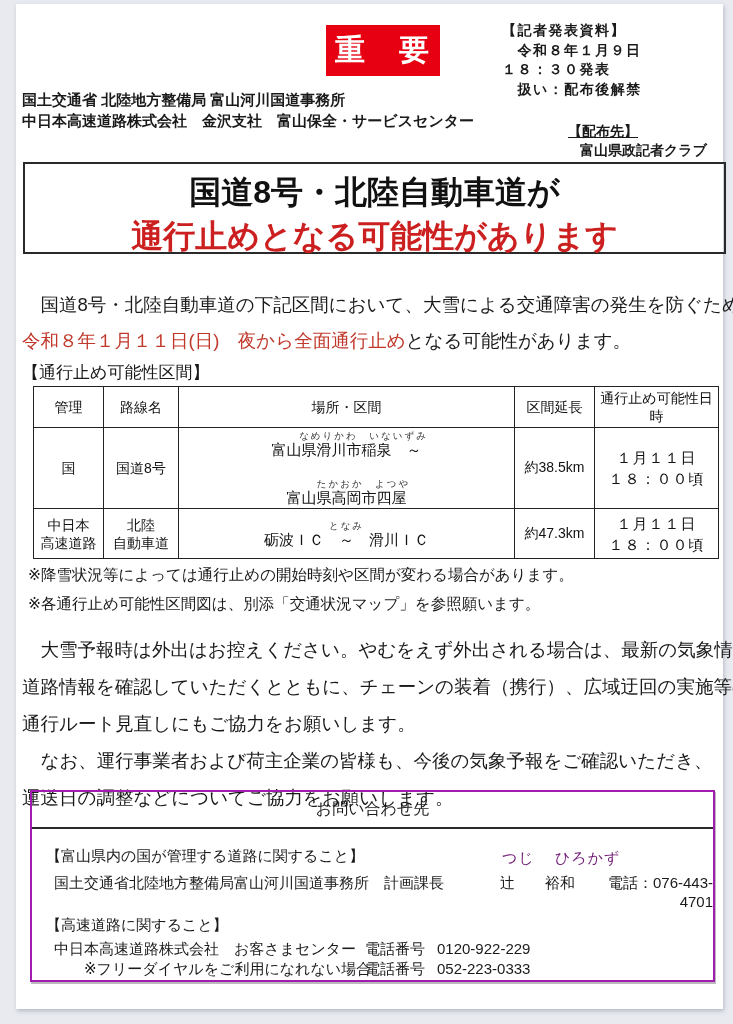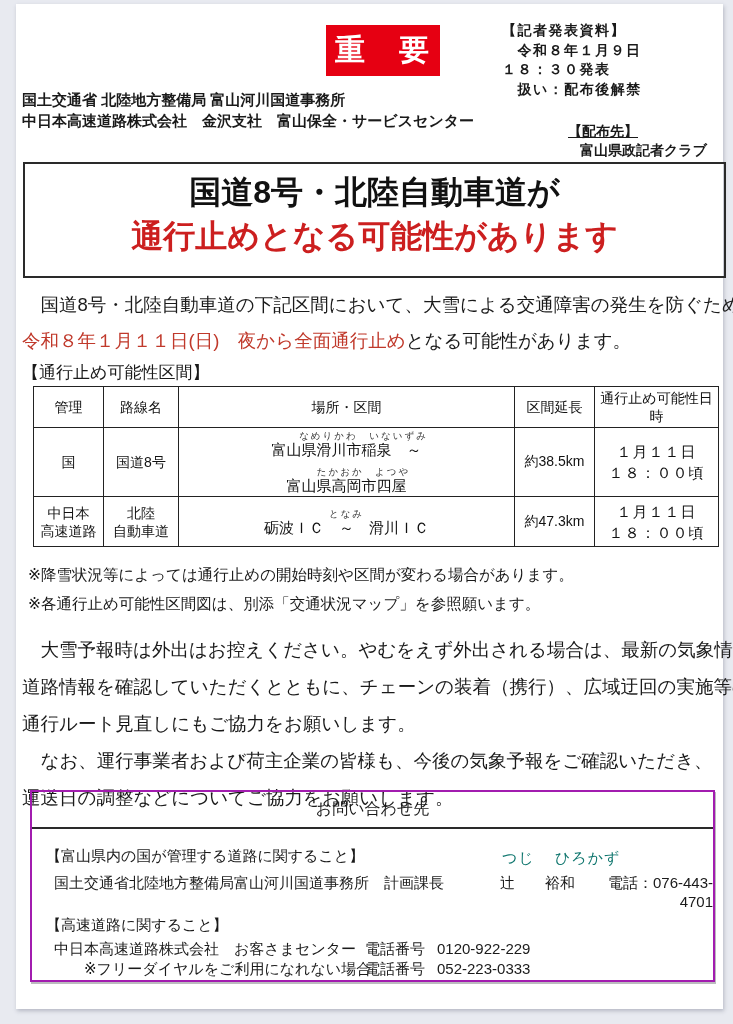--- a/index.html
+++ b/index.html
@@ -36,21 +36,21 @@
   .orgs {
     left: 6px; top: 85px;
     font-size: 15px; line-height: 21px; font-weight: 700;
     white-space: pre;
   }
   .dist-label { left: 552px; top: 119px; font-size: 14px; font-weight: 600; text-decoration: underline; }
   .dist-value { left: 564px; top: 138px; font-size: 14px; font-weight: 600; }
 
   
   .title-box {
-    left: 7px; top: 158px; width: 703px; height: 116px;
+    left: 7px; top: 158px; width: 703px; height: 92px;
     border: 2px solid #2a2a2a;
     text-align: center;
   }
   .title-line1 { margin-top: 7px; font-size: 32px; font-weight: bold; color: #111; }
   .title-line2 { font-size: 32px; font-weight: bold; color: #cc1f1f; }
 
   
   .lead {
     left: 6px; top: 283px; width: 714px;
     font-size: 18.5px; line-height: 36px; white-space: pre;
@@ -95,21 +95,21 @@
     border: 2px solid #a21caf;
     box-shadow: 1px 2px 0 rgba(60,60,70,.35);
     text-align: right;
   }
   .contact-title {
     height: 37px; border-bottom: 2px solid #2a2a2a;
     display: flex; align-items: center; justify-content: center;
     font-size: 16px; font-weight: 500;
   }
   .contact-box .abs { font-size: 15px; }
-  .c-furi { font-size: 10px; color: #0f766e; letter-spacing: 1px; }
+  .c-furi { font-size: 10px; color: #701a75; letter-spacing: 1px; }
 </style>
 </head>
 <body>
 
 <div class="page">
 
   <div class="abs stamp">重　要</div>
 
   <div class="abs press-block"><span>【記者発表資料】</span><br><span>　令和８年１月９日</span><br><span>１８：３０発表</span><br><span>　扱い：配布後解禁</span></div>
 
@@ -142,21 +142,21 @@
       <th>場所・区間</th>
       <th>区間延長</th>
       <th>通行止め可能性日時</th>
     </tr>
     <tr class="r1">
       <td class="mgr">国</td>
       <td class="rt">国道8号</td>
       <td class="loc">
         <div class="furi f-indent">なめりかわ　いないずみ</div>
         <div class="locmain">富山県滑川市稲泉　～</div>
-        <div class="furi f-indent" style="margin-top:8px">たかおか　よつや</div>
+        <div class="furi f-indent" style="margin-top:20px">たかおか　よつや</div>
         <div class="locmain">富山県高岡市四屋</div>
       </td>
       <td>約38.5km</td>
       <td class="dt">１月１１日
 １８：００頃</td>
     </tr>
     <tr class="r2">
       <td class="mgr">中日本
 高速道路</td>
       <td class="rt">北陸

